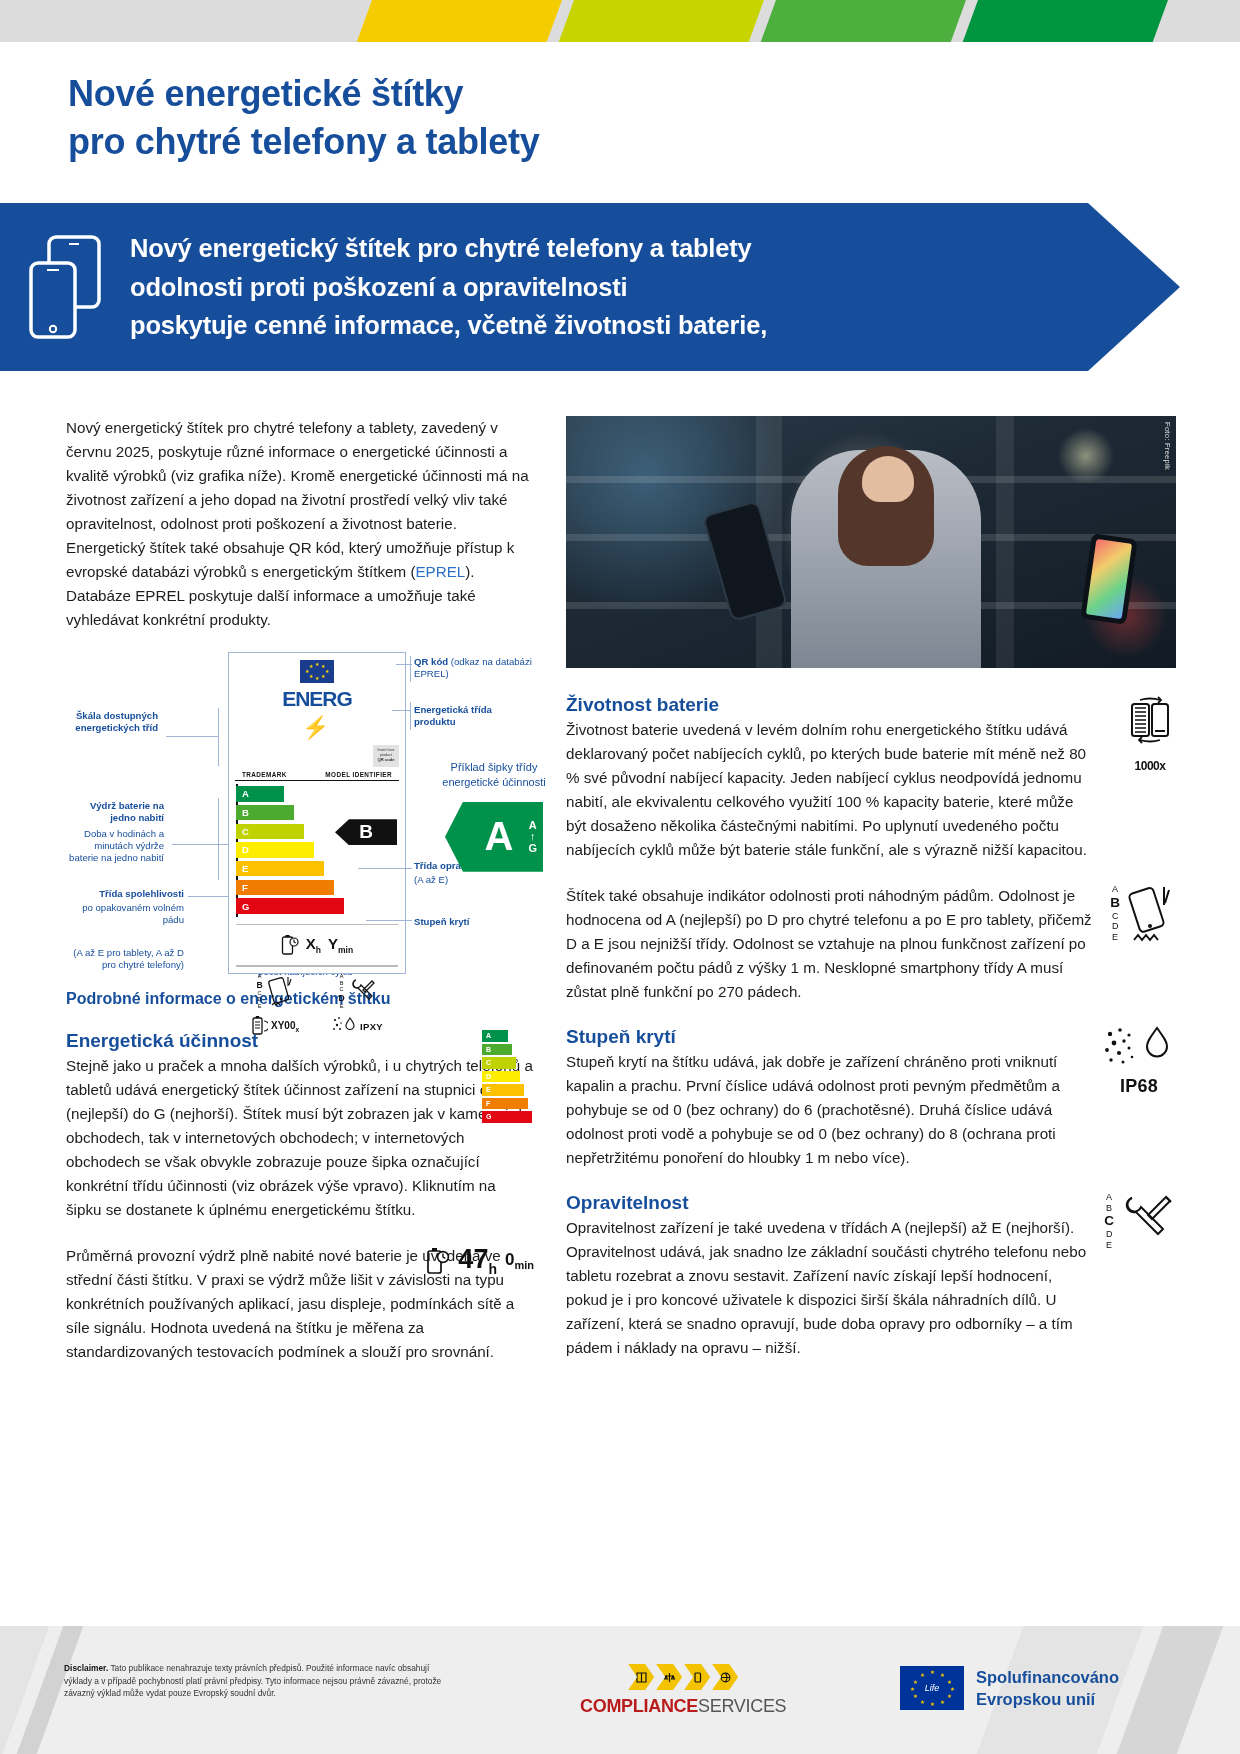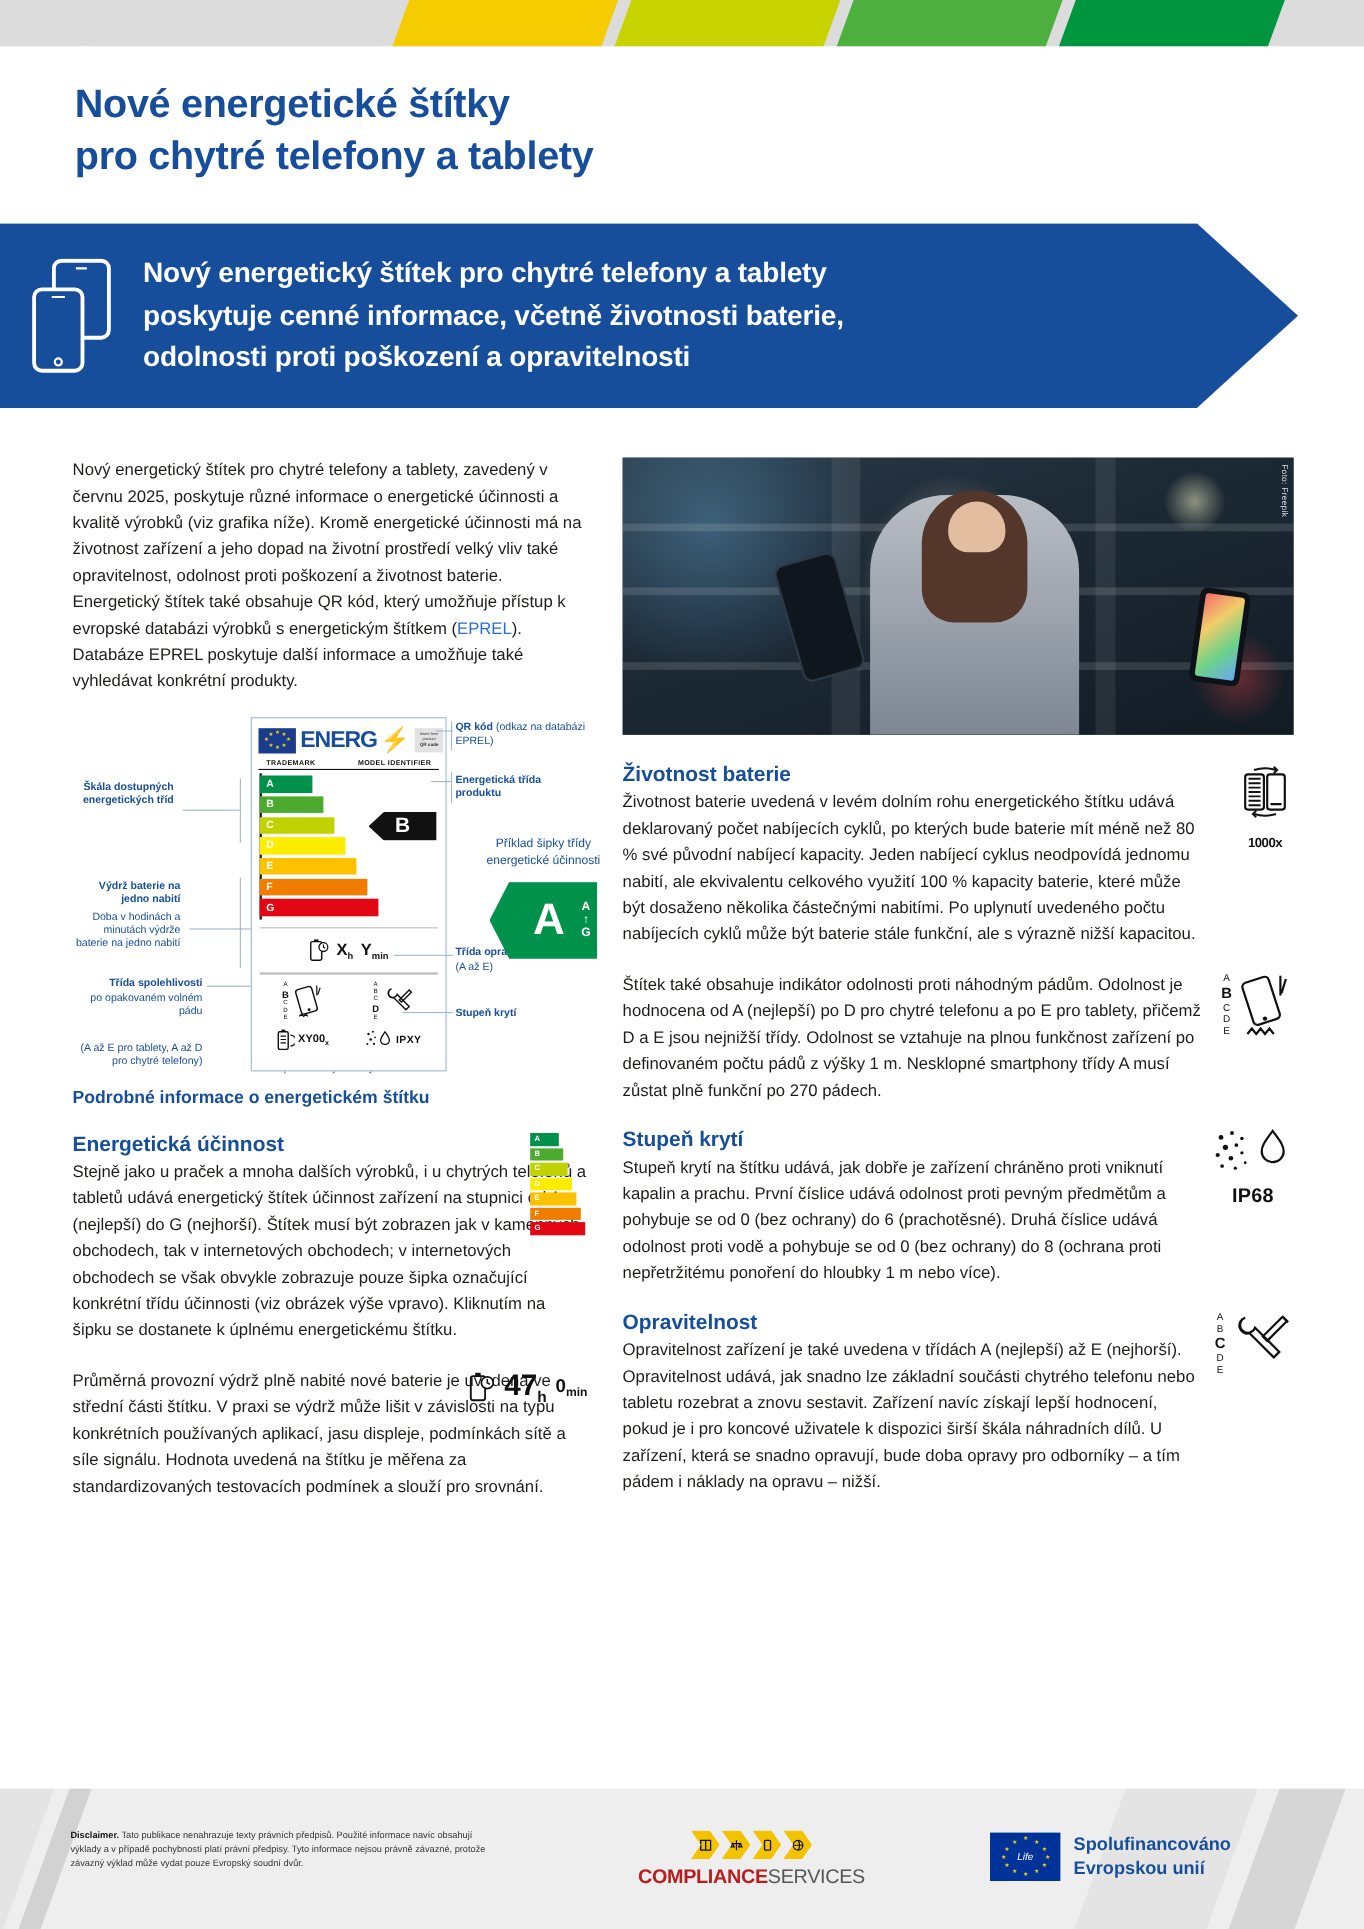--- a/index.html
+++ b/index.html
@@ -103,21 +103,21 @@
   .photo-credit {
     position: absolute; right: 4px; top: 6px; color: #fff; font-size: 7.5px;
     writing-mode: vertical-rl; opacity: .85; letter-spacing: .3px;
   }
   
   .labelwrap { position: relative; width: 468px; height: 330px; margin-top: 16px; }
   .label {
     position: absolute; left: 162px; top: 4px; width: 178px; height: 322px;
     background: #fff; border: 1px solid #9fb6d4;
   }
-  .lbl-top { display:flex; align-items:center; padding: 7px 6px 3px 6px; gap: 4px; }
+  .lbl-top { display:flex; align-items:center; padding: 7px 6px 3px 6px; gap: 4px; flex-direction: column; }
   .euflag {
     width: 34px; height: 23px; background: #1a3c8c; position: relative; flex: none;
   }
   .euflag .star { position: absolute; color: #ffd700; font-size: 5px; line-height: 5px; }
   .energ {
     color: #164e9b; font-weight: bold; font-size: 21px; letter-spacing: -1px;
     font-family: "Liberation Sans", sans-serif;
   }
   .bolt { color: #164e9b; font-size: 22px; font-weight: bold; margin-left: -1px; }
   .qrbox {
@@ -242,22 +242,22 @@
     <svg width="76" height="104" viewBox="0 0 76 104" aria-hidden="true">
       <rect x="22" y="2" width="50" height="70" rx="7" fill="none" stroke="#fff" stroke-width="3.5"></rect>
       <line x1="42" y1="9" x2="52" y2="9" stroke="#fff" stroke-width="2"></line>
       <rect x="4" y="28" width="44" height="74" rx="7" fill="#164e9b" stroke="#fff" stroke-width="3.5"></rect>
       <line x1="20" y1="35" x2="32" y2="35" stroke="#fff" stroke-width="2"></line>
       <circle cx="26" cy="94" r="3.2" fill="none" stroke="#fff" stroke-width="2"></circle>
     </svg>
   </div>
   <div class="banner-text">
     <div>Nový energetický štítek pro chytré telefony a tablety</div>
+    <div>odolnosti proti poškození a opravitelnosti</div>
     <div>poskytuje cenné informace, včetně životnosti baterie,</div>
-    <div>odolnosti proti poškození a opravitelnosti</div>
   </div>
 </div>
 
 <div class="colL">
 
   <p class="body"><span>Nový energetický štítek pro chytré telefony a tablety, zavedený v červnu 2025, poskytuje různé informace o energetické účinnosti a kvalitě výrobků (viz grafika níže). Kromě energetické účinnosti má na životnost zařízení a jeho dopad na životní prostředí velký vliv také opravitelnost, odolnost proti poškození a životnost baterie. Energetický štítek také obsahuje QR kód, který umožňuje přístup k evropské databázi výrobků s energetickým štítkem (</span><span class="epr">EPREL</span><span>). Databáze EPREL poskytuje další informace a umožňuje také vyhledávat konkrétní produkty.</span></p>
 
   <div class="labelwrap">
 
     <div class="cal bold r" style="left:0;top:62px;width:92px;">Škála dostupných energetických tříd</div>

